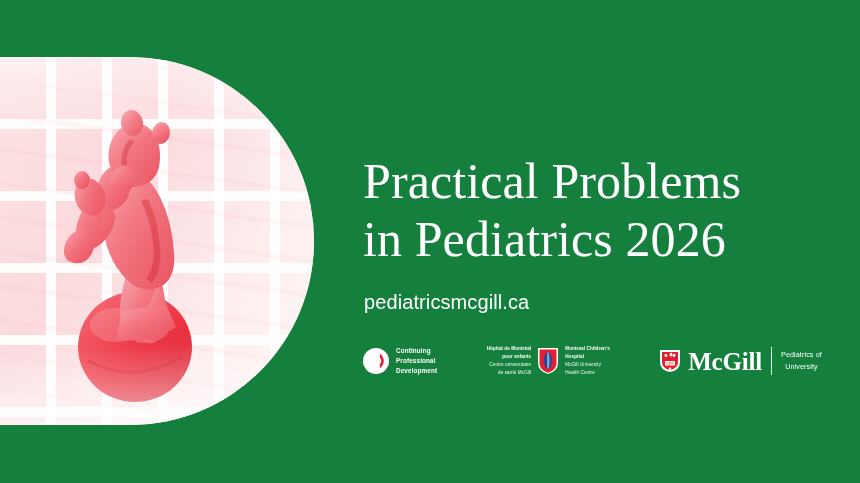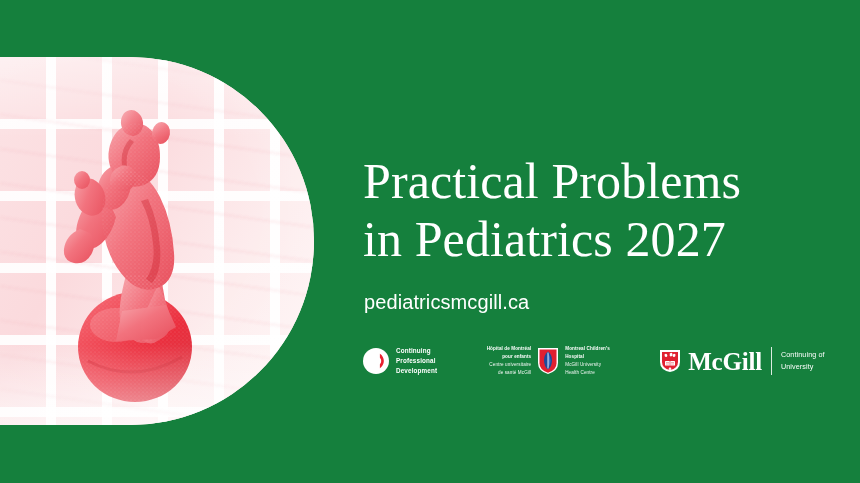--- a/index.html
+++ b/index.html
@@ -134,21 +134,21 @@
   #hosp-shield { width: 22px; height: 28px; margin: 0 6px; flex:0 0 22px; }
   #hosp-en {
     color:#ffffff; text-align:left; font-size:4.6px; line-height:1.7;
     letter-spacing:.1px; width: 58px;
   }
   #hosp-en .nm { font-weight:700; }
   #hosp-en .sub { font-weight:400; opacity:.95; }
   #hosp-en span { display:block; }
 
   
-  #logo-mcgill { display:flex; align-items:center; }
+  #logo-mcgill { display:flex; align-items:center;text-align:center; }
   #mcgill-shield { width: 22px; height: 24px; flex:0 0 22px; }
   #mcgill-word {
     margin-left: 7px;
     color:#ffffff;
     font-family:"Liberation Serif", serif;
     font-size: 25px;
     font-weight: 700;
     line-height: 1;
     letter-spacing: -0.2px;
   }
@@ -236,21 +236,21 @@
           <path d="M92 232 l44 -6 l10 22 l-20 12 l-40 2 z"></path>
         </g>
       </svg>
     </div>
 
     <div class="art-layer vignette"></div>
   </div>
 
   <h1 id="headline">
     <span class="line">Practical Problems</span>
-    <span class="line">in Pediatrics 2027</span>
+    <span class="line">in Pediatrics 2026</span>
   </h1>
 
   <div id="event-url">pediatricsmcgill.ca</div>
 
   <div id="logo-strip">
 
     <div id="logo-cpd">
       <div id="cpd-mark">
         <svg viewBox="0 0 40 40" xmlns="http://www.w3.org/2000/svg" aria-hidden="true">
           <circle cx="20" cy="20" r="20" fill="#ffffff"></circle>
@@ -304,19 +304,19 @@
           <path d="M22 9 q3 -3 5 1 q1 4 -3 5 q-4 0 -2 -6 z" fill="#ffffff"></path>
           <rect x="12" y="24" width="20" height="9" rx="1.2" fill="#ffffff"></rect>
           <path d="M22 24 v9" stroke="#E02030" stroke-width="1.3"></path>
           <path d="M14 27 h6 M24 27 h6 M14 30 h6 M24 30 h6" stroke="#E02030" stroke-width="0.8"></path>
           <path d="M22 36 l3 4 l-3 3 l-3 -3 z" fill="#ffffff"></path>
         </svg>
       </div>
       <div id="mcgill-word">McGill</div>
       <div id="mcgill-rule"></div>
       <div id="mcgill-dept">
-        <span>Continuing of</span>
+        <span>Pediatrics of</span>
         <span>University</span>
       </div>
     </div>
 
   </div>
 </div>
 
 </body></html>

